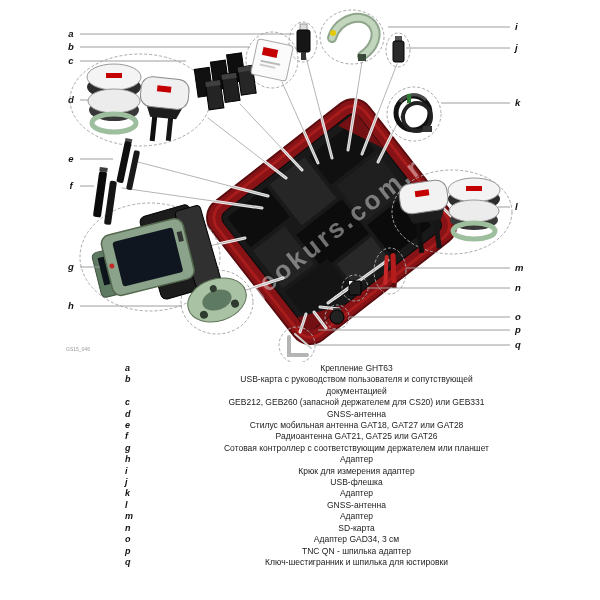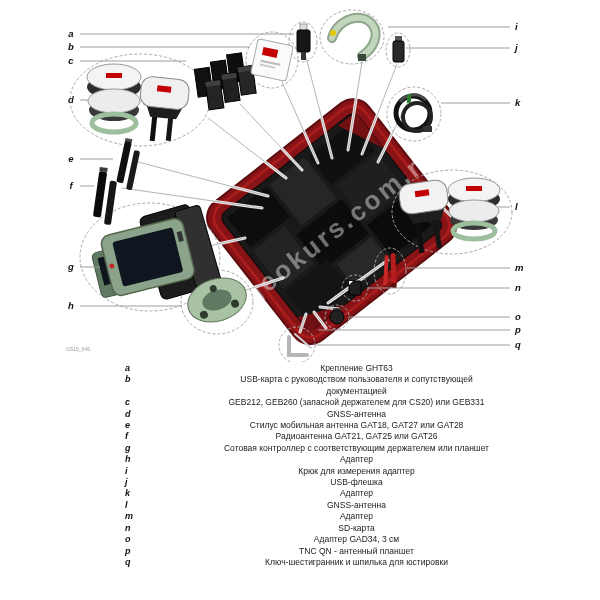--- a/index.html
+++ b/index.html
@@ -354,21 +354,21 @@
       <div class="legend-text">SD-карта</div>
     </div>
 
     <div class="legend-row">
       <div class="legend-key">o</div>
       <div class="legend-text">Адаптер GAD34, 3 см</div>
     </div>
 
     <div class="legend-row">
       <div class="legend-key">p</div>
-      <div class="legend-text">TNC QN - антенный планшет</div>
+      <div class="legend-text">TNC QN - шпилька адаптер</div>
     </div>
 
     <div class="legend-row">
       <div class="legend-key">q</div>
       <div class="legend-text">Ключ-шестигранник и шпилька для юстировки</div>
     </div>
   </div>
 
 </div>
 

